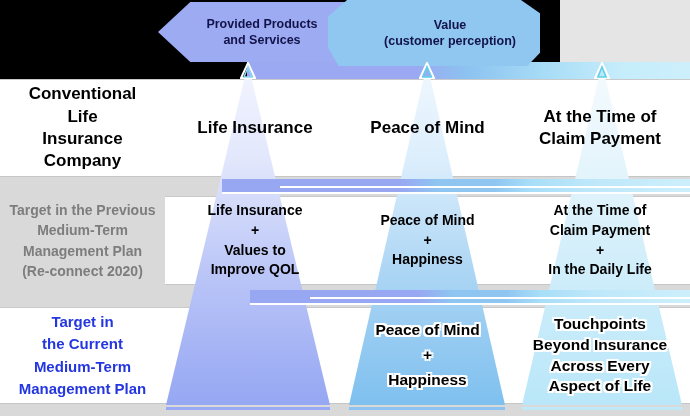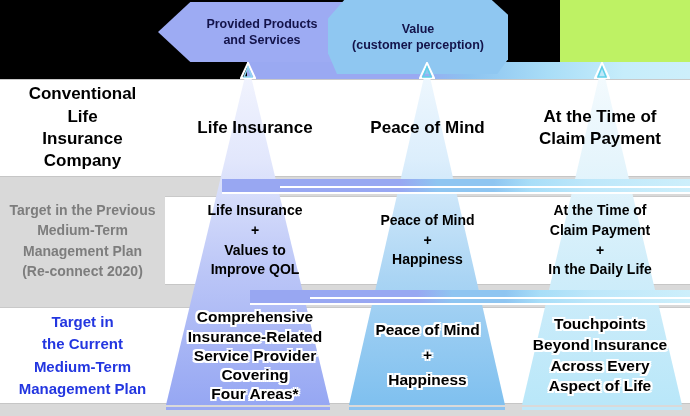--- a/index.html
+++ b/index.html
@@ -1,17 +1,17 @@
 <!DOCTYPE html>
 <html><head>
 <meta charset="utf-8">
 <style>
   html,body{margin:0;padding:0;background:#fff;}
   .stage{
-    position:relative;width:690px;height:416px;overflow:hidden;background:#bef264;
+    position:relative;width:690px;height:416px;overflow:hidden;background:#e5e5e5;
     font-family:"Liberation Sans",sans-serif;font-weight:bold;
   }
   .abs{position:absolute;}
   .txt{white-space:pre-line;text-align:center;display:flex;align-items:center;justify-content:center;line-height:1.32;}
 
   
   .row-white{background:#ffffff;border-top:1px solid #c9c9c9;border-bottom:1px solid #c6c6c6;box-sizing:border-box;}
   .row1{left:0;top:79px;width:690px;height:98px;z-index:0;}
   .row2{left:0;top:196px;width:690px;height:89px;z-index:0;}
   .row3{left:0;top:307px;width:690px;height:97px;z-index:0;}
@@ -39,22 +39,22 @@
 
   
   .hdr-black-a{left:0;top:0;width:560px;height:62px;background:#000000;z-index:2;}
   .hdr-black-b{left:0;top:62px;width:247px;height:17px;background:#000000;z-index:2;}
   .hdr-band{left:247px;top:62px;width:443px;height:17px;z-index:2;
     background:linear-gradient(90deg,#9aa9f2 0%,#9aa9f2 38%,#8cc3f0 50%,#a9ddf7 68%,#c6edfb 85%,#cdeffb 100%);}
   .pill{z-index:3;display:flex;align-items:center;justify-content:center;text-align:center;
     color:#13134a;font-size:12.5px;line-height:1.3;white-space:pre-line;}
   .pill1{left:158px;top:2px;width:190px;height:60px;background:#9dabf3;
     clip-path:polygon(17% 0,100% 0,100% 100%,17% 100%,0 50%);padding-left:18px;box-sizing:border-box;}
-  .pill2{left:328px;top:0;width:180px;height:74px;background:#8fc7f1;
-    clip-path:polygon(9% 0,91% 0,100% 20%,100% 80%,94% 100%,5% 100%,0 72%,0 25%);}
+  .pill2{left:328px;top:0;width:180px;height:66px;background:#8fc7f1;
+    clip-path:polygon(9% 0,91% 0,100% 20%,100% 80%,94% 100%,5% 100%,0 72%,0 25%);padding-left:32px;}
   .pill3{left:505px;top:0;width:185px;height:74px;background:#b7e8f8;
     clip-path:polygon(28% 0,100% 0,100% 100%,4% 100%,0 75%,0 42%,15% 10%);}
   .apex{z-index:4;width:16px;height:17px;top:62px;}
 
   
   .cell{z-index:5;}
   .r1-label{left:0;top:80px;width:165px;height:96px;font-size:17px;color:#000;}
   .r1c1{left:165px;top:80px;width:180px;height:96px;font-size:17px;color:#000;}
   .r1c2{left:345px;top:80px;width:165px;height:96px;font-size:17px;color:#000;}
   .r1c3{left:510px;top:80px;width:180px;height:96px;font-size:17px;color:#000;}
@@ -145,25 +145,20 @@
 Happiness</div>
   <div class="abs cell txt r2c r2c3">At the Time of
 Claim Payment
 +
 In the Daily Life</div>
 
   <div class="abs cell txt r3-label halo">Target in
 the Current
 Medium-Term
 Management Plan</div>
-  <div class="abs cell txt r3c r3c1 halo">Comprehensive
-Insurance-Related
-Service Provider
-Covering
-Four Areas*</div>
   <div class="abs cell txt r3c r3c2 halo">Peace of Mind
 +
 Happiness</div>
   <div class="abs cell txt r3c r3c3 halo">Touchpoints
 Beyond Insurance
 Across Every
 Aspect of Life</div>
 
 </div>
 

